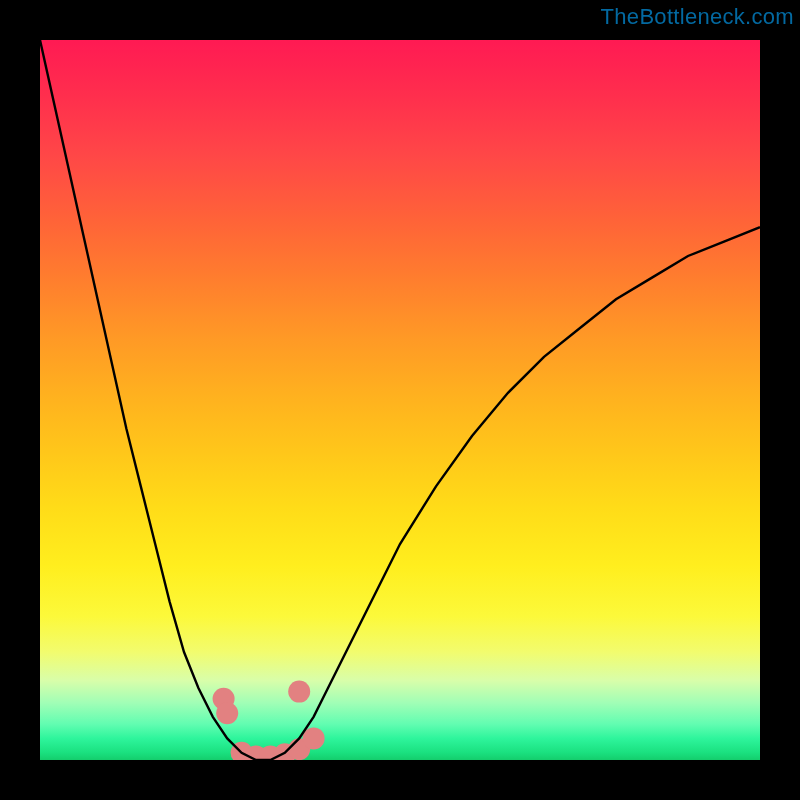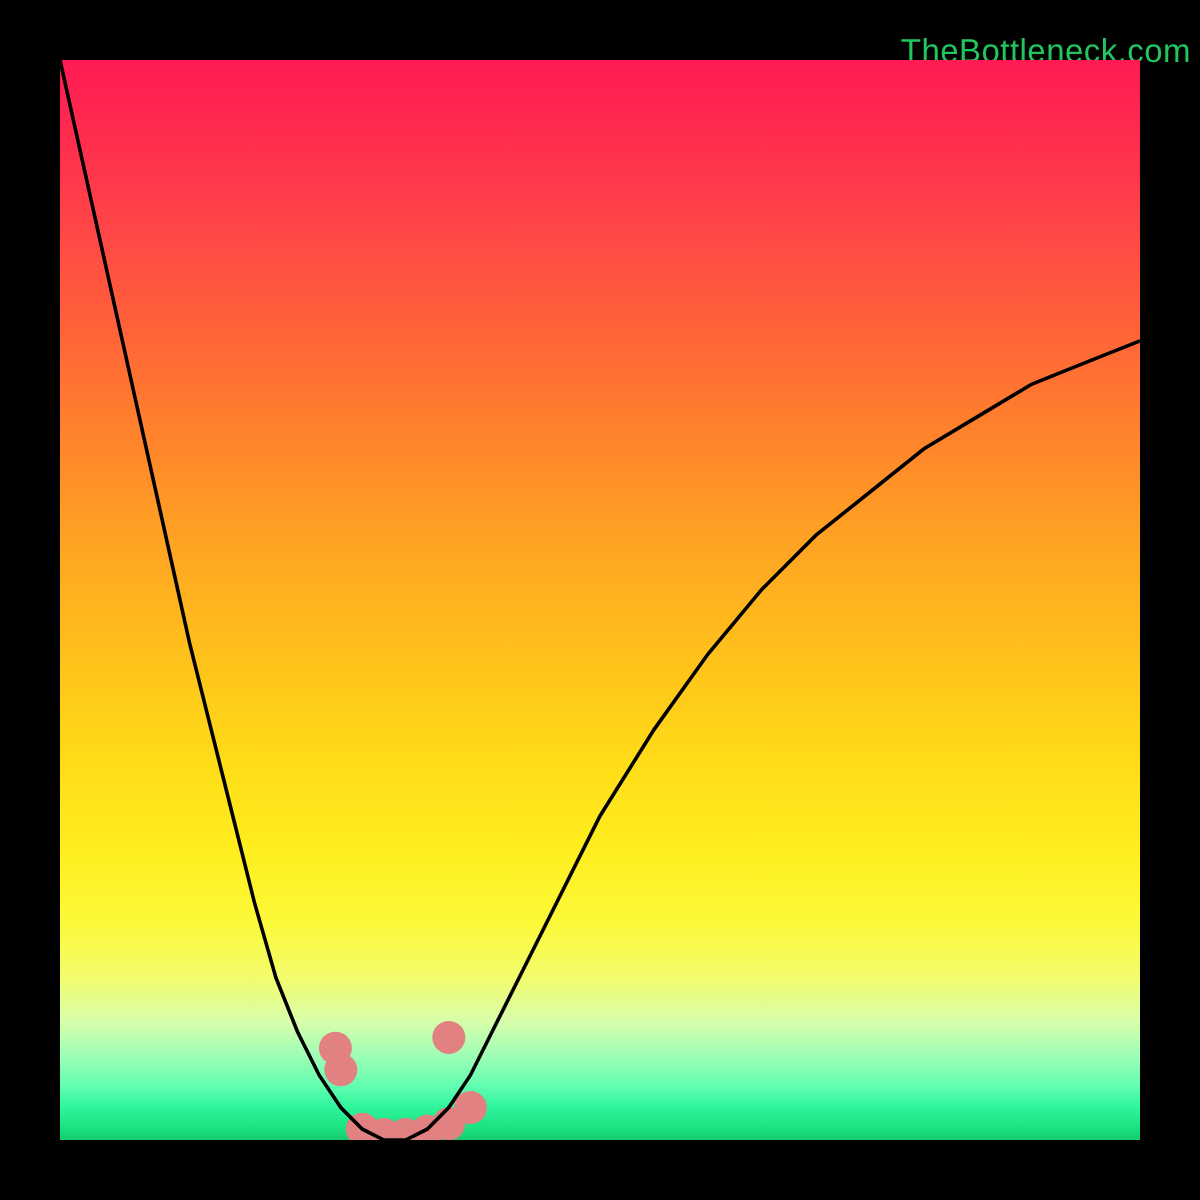--- a/index.html
+++ b/index.html
@@ -42,23 +42,23 @@
       #a2feb6 92%,
       #62fdb1 95%,
       #2ef59c 97%,
       #1ae07f 99%,
       #14cd6c 100%
     );
   }
   .watermark {
     position: absolute;
     right: 6px;
-    top: 21px;
+    top: 4px;
     font-size: 22px;
-    color: #22c55e;
+    color: #0369a1;
     font-weight: 400;
     letter-spacing: 0.3px;
     user-select: none;
   }
   svg.curve {
     position: absolute;
     left: 0;
     top: 0;
     width: 720px;
     height: 720px;

